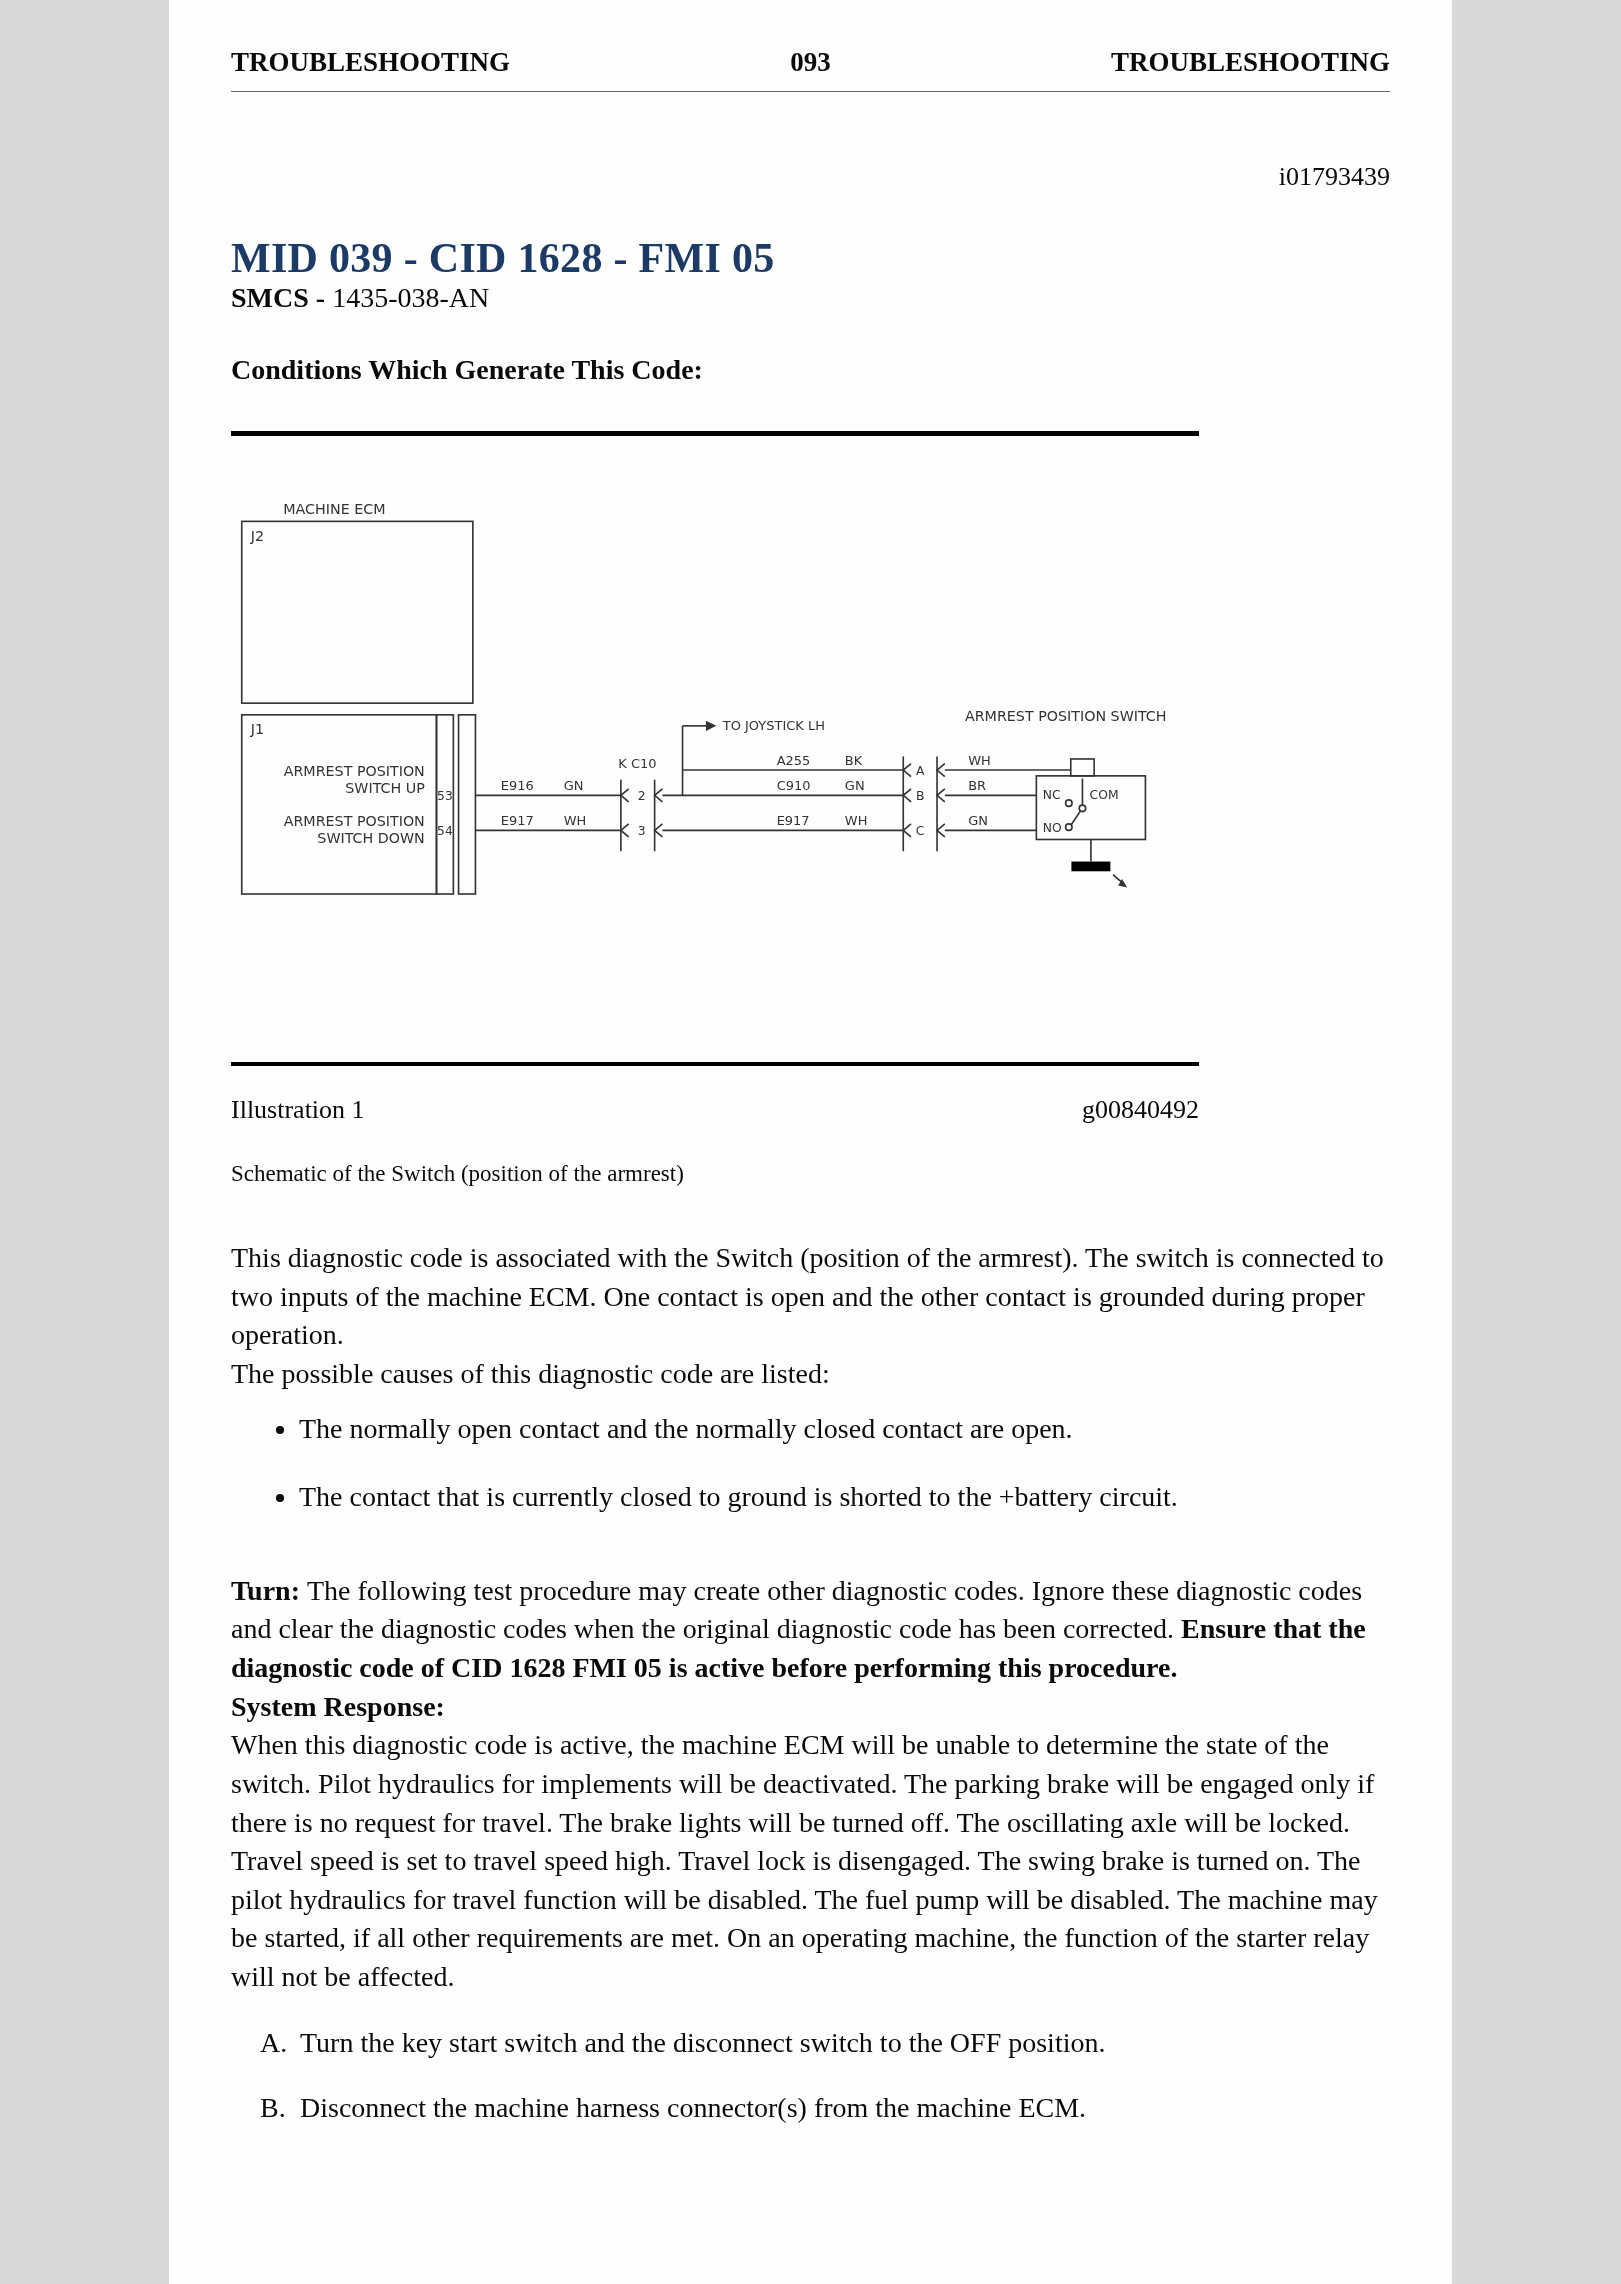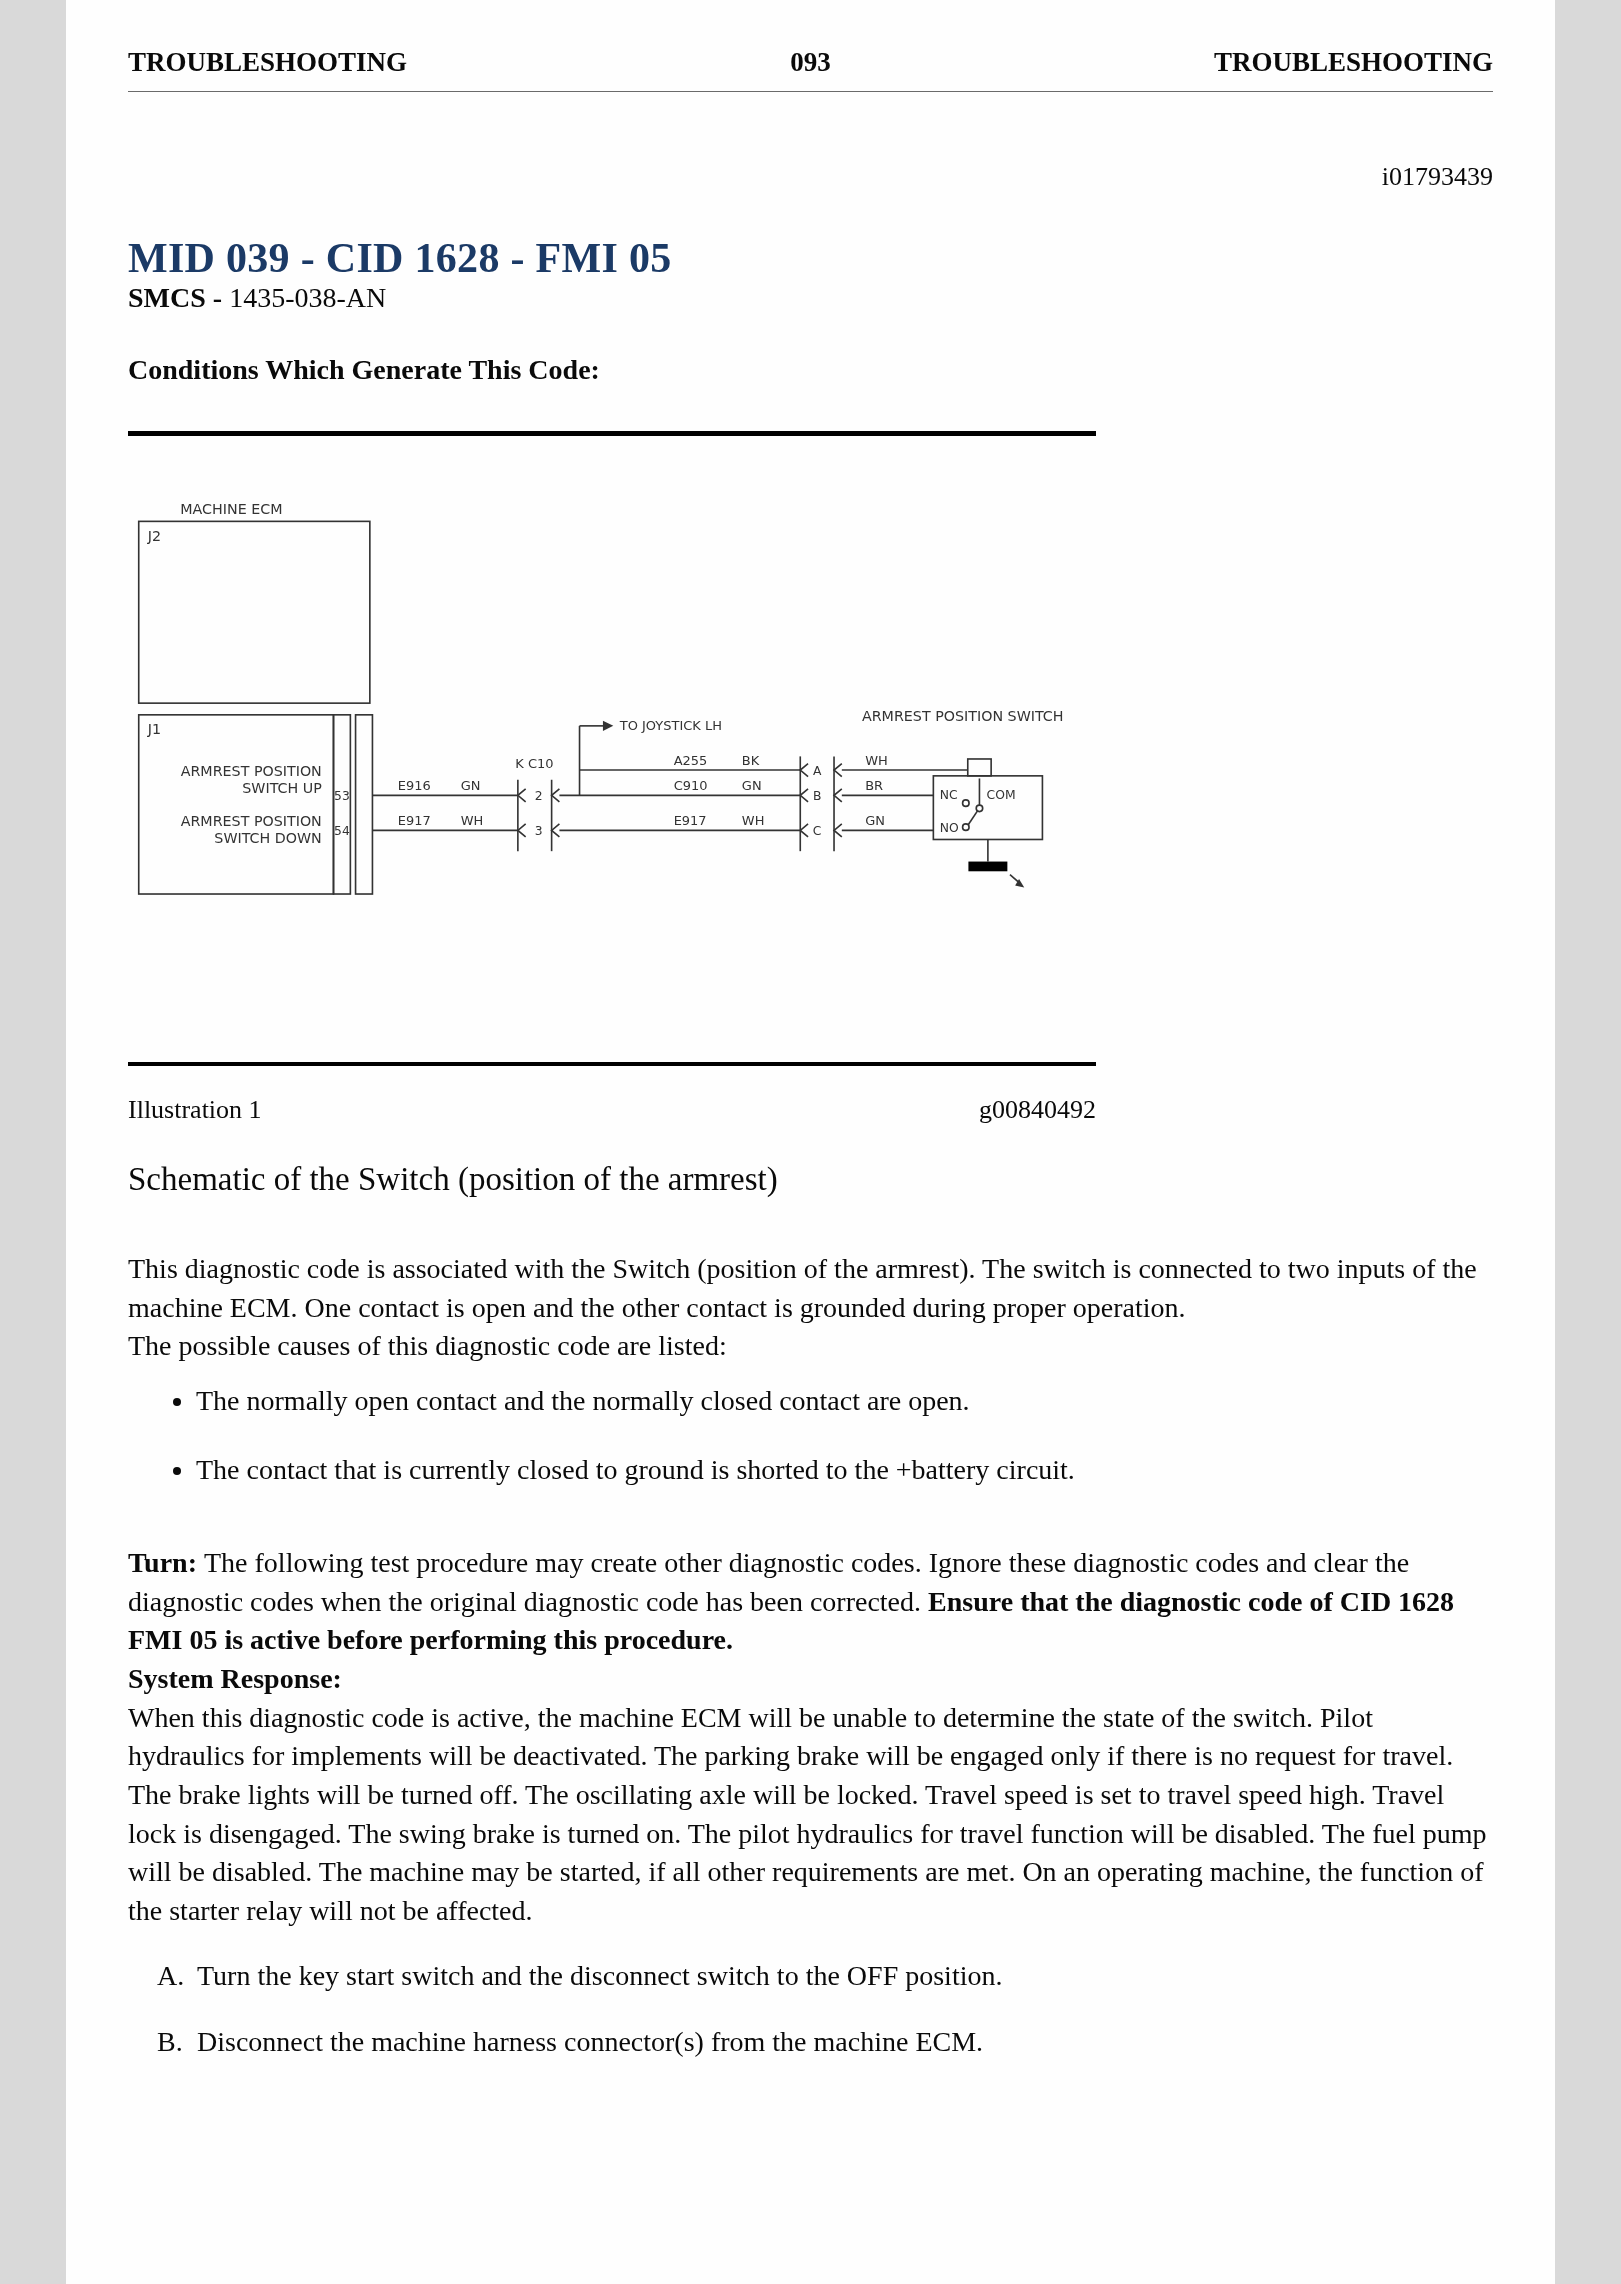--- a/index.html
+++ b/index.html
@@ -1,35 +1,35 @@
 <!DOCTYPE html>
 <html style="font-size:10.4px"><head>
 <meta charset="utf-8">
 <style>
   html, body { margin:0; padding:0; background:#d9d9d9; }
   .page {
-    width:1489px; height:2284px; background:#fefefe;
+    width:1283px; height:2284px; background:#fefefe;
     box-sizing:border-box; padding:47px 62px 39px 62px;
     font-family:"Liberation Serif", serif; color:#0a0a0a;
     margin:0 auto; overflow:hidden; position:relative;
   }
   .hdr {
     display:flex; justify-content:space-between; align-items:baseline;
     font-weight:bold; font-size:27px; padding-bottom:13px;
     border-bottom:1.9px solid #6a6a6a;
   }
   .doc-code { text-align:right; font-size:26px; margin-top:70px; }
   h1.title { color:#1b3a66; font-size:42px; font-weight:bold; margin:42px 0 0 0; letter-spacing:0.3px; }
   .smcs { font-size:28px; }
   .cond { font-size:28px; font-weight:bold; margin-top:40px; }
   .illus { margin-top:45px; width:968px; }
   .rule { height:4.5px; background:#000; width:100%; }
   svg.diagram { display:block; margin:62px 0 155px 0; }
   .cap-row { display:flex; justify-content:space-between; font-size:26px; margin-top:29px; width:100%; }
-  .desc { font-size:33px; margin-top:36px; }
+  .desc { font-size:23px; margin-top:36px; }
   .body-text { font-size:28px; line-height:1.38; }
   p.para { margin:0; }
   .intro { margin-top:52px; }
   ul.bullets { margin:16px 0 0 0; padding-left:68px; list-style:disc; }
   ul.bullets li { margin-bottom:30px; }
   .note-block { margin-top:55px; }
   .steps { margin-top:2.6px; }
   .step { display:flex; margin-top:27px; padding-left:29px; }
   .step .lbl { flex:0 0 40px; }
   b { font-weight:bold; }

